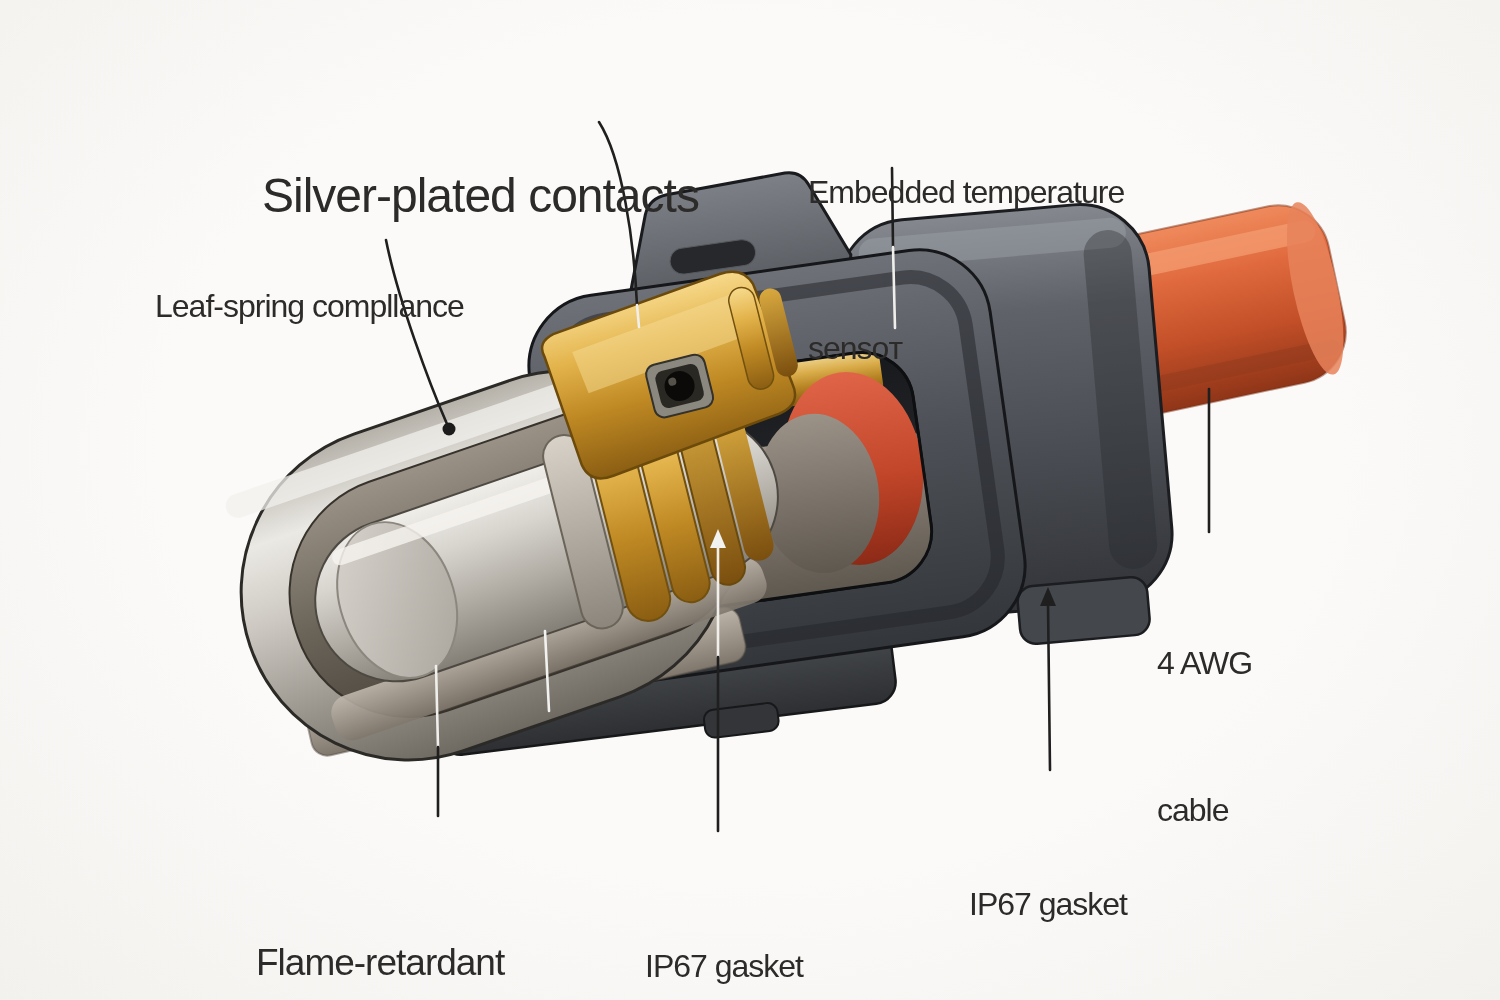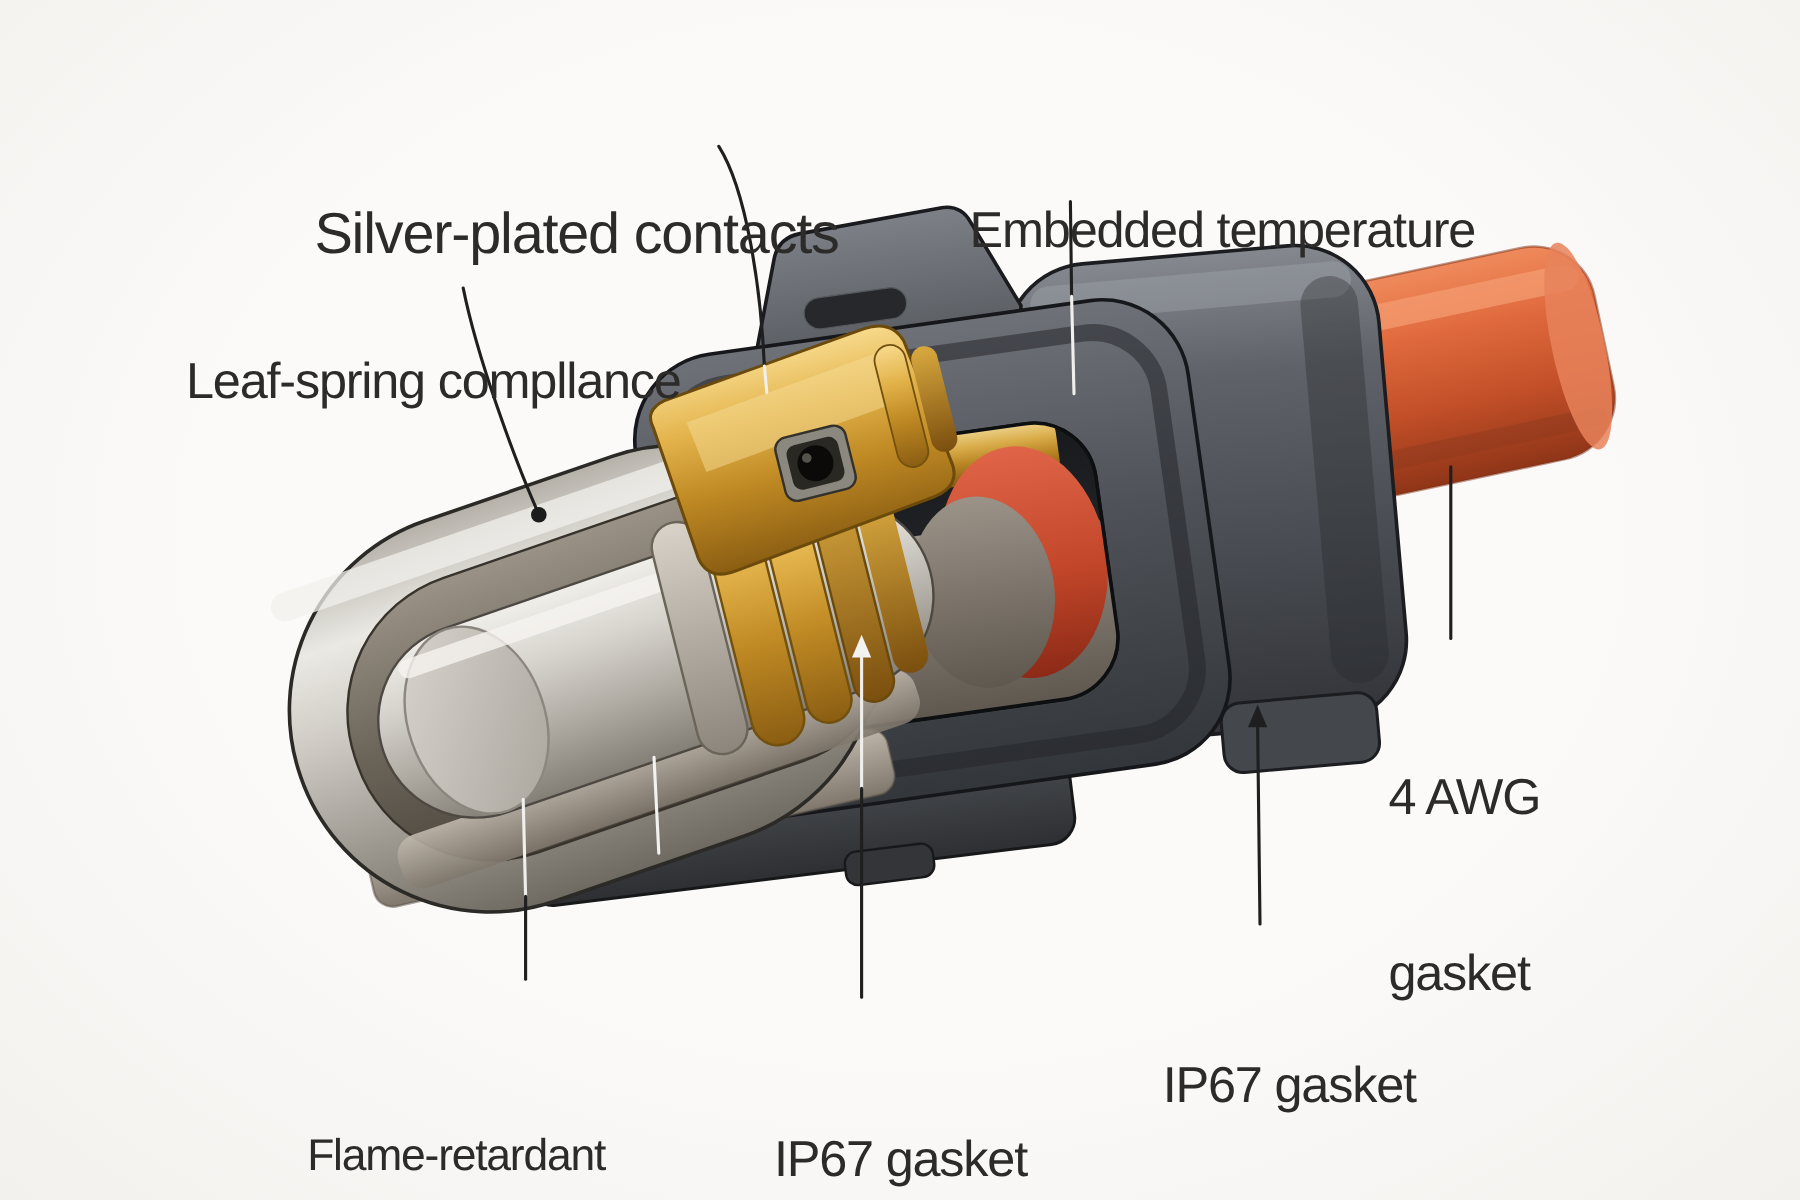--- a/index.html
+++ b/index.html
@@ -4,26 +4,26 @@
 <style>
   html,body{margin:0;padding:0;}
   body{
     width:1500px;height:1000px;overflow:hidden;position:relative;
     font-family:"Liberation Sans",sans-serif;
     background:radial-gradient(ellipse at 50% 45%, #fbfaf8 55%, #f2f1ee 100%);
   }
   .stage{position:absolute;inset:0;width:1500px;height:1000px;}
   svg.illu{position:absolute;left:0;top:0;width:1500px;height:1000px;display:block;}
   .label{
-    position:absolute;color:#2c2b29;font-size:42px;line-height:52px;
+    position:absolute;color:#2c2b29;font-size:32px;line-height:52px;
     letter-spacing:-1px;white-space:pre;
   }
   .label span{display:block;}
   .lbl-silver{left:262px;top:66px;font-size:48px;}
-  .lbl-leaf{left:155px;top:188px;}
+  .lbl-leaf{left:155px;top:176px;}
   .lbl-temp{left:808px;top:62px;}
   .lbl-awg{left:1157px;top:541px;line-height:49px;}
   .lbl-ip67-right{left:969px;top:774px;}
   .lbl-ip67-center{left:645px;top:836px;}
   .lbl-flame{left:256px;top:838px;font-size:37px;line-height:50px;}
 </style>
 </head>
 <body>
 
 <div class="stage">
@@ -204,25 +204,26 @@
   <div class="label lbl-silver">
     <span>Silver-plated contacts</span>
   </div>
 
   <div class="label lbl-leaf">
     <span>Leaf-spring compllance</span>
   </div>
 
   <div class="label lbl-temp">
     <span>Embedded temperature</span>
+    <span>sensoт</span>
   </div>
 
   <div class="label lbl-awg">
     <span>4 AWG</span>
-    <span>gasket</span>
+    <span>cable</span>
   </div>
 
   <div class="label lbl-ip67-right">
     <span>IP67 gasket</span>
   </div>
 
   <div class="label lbl-ip67-center">
     <span>IP67 gasket</span>
   </div>
 

